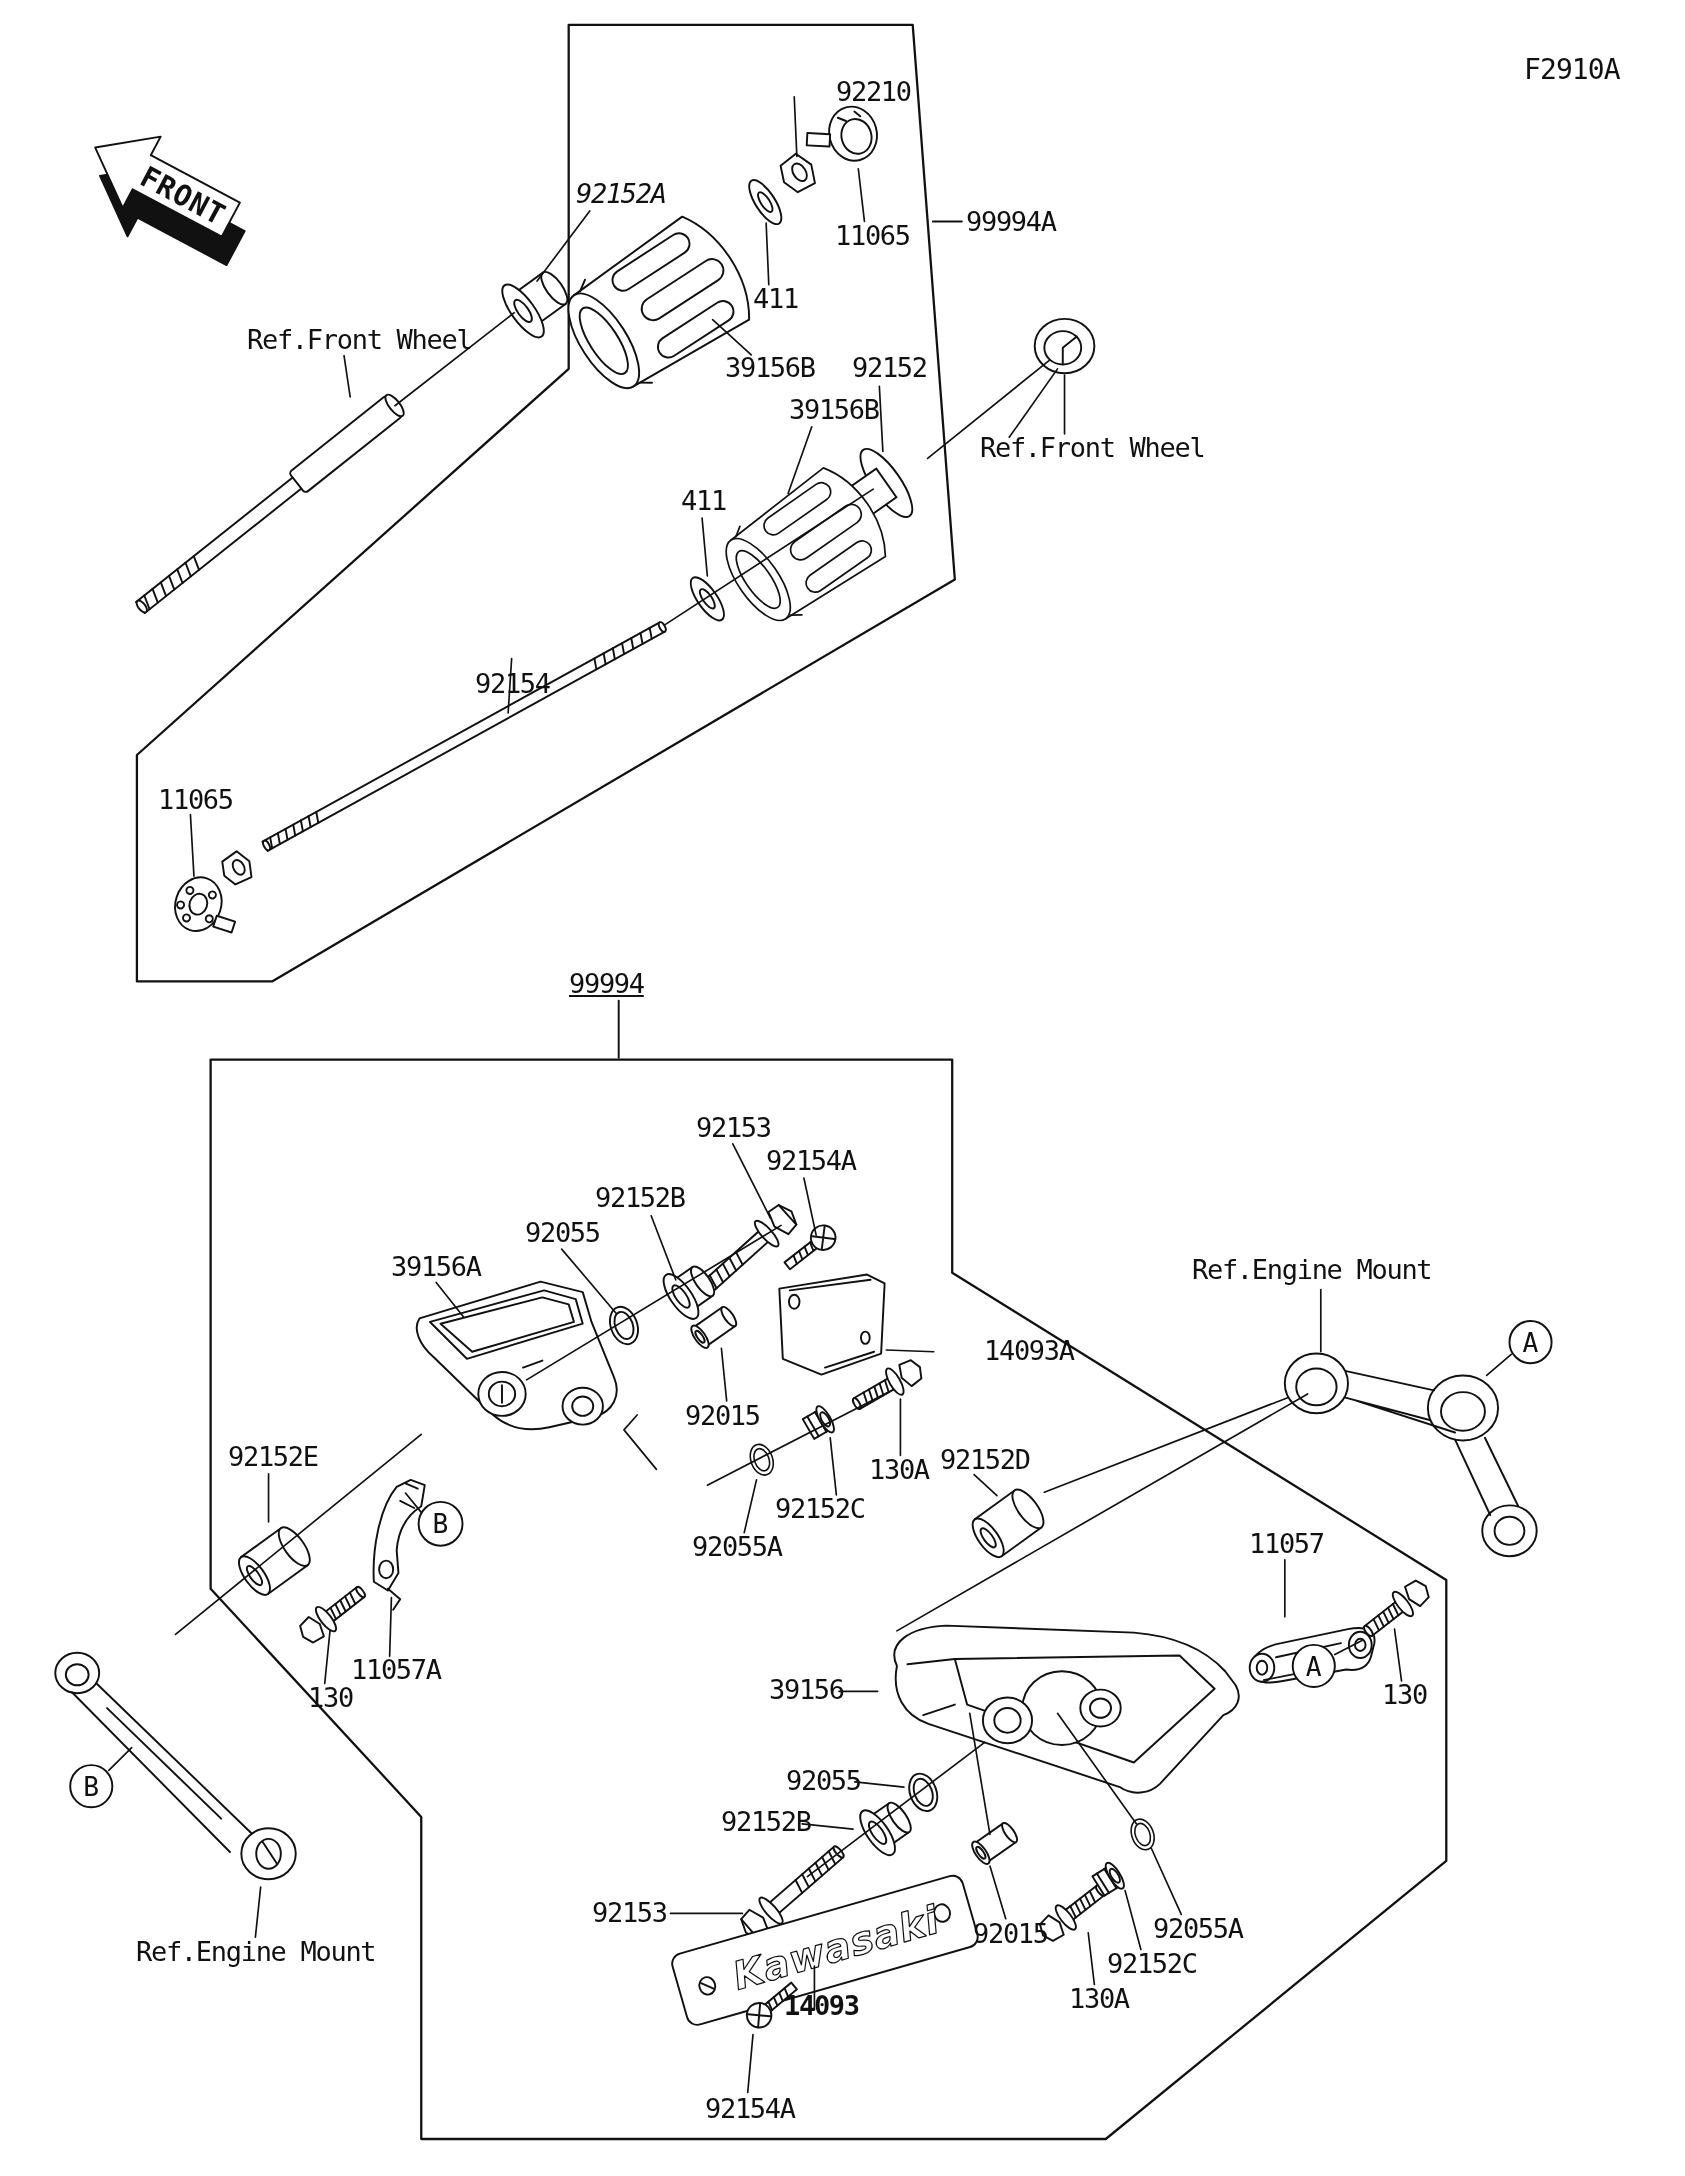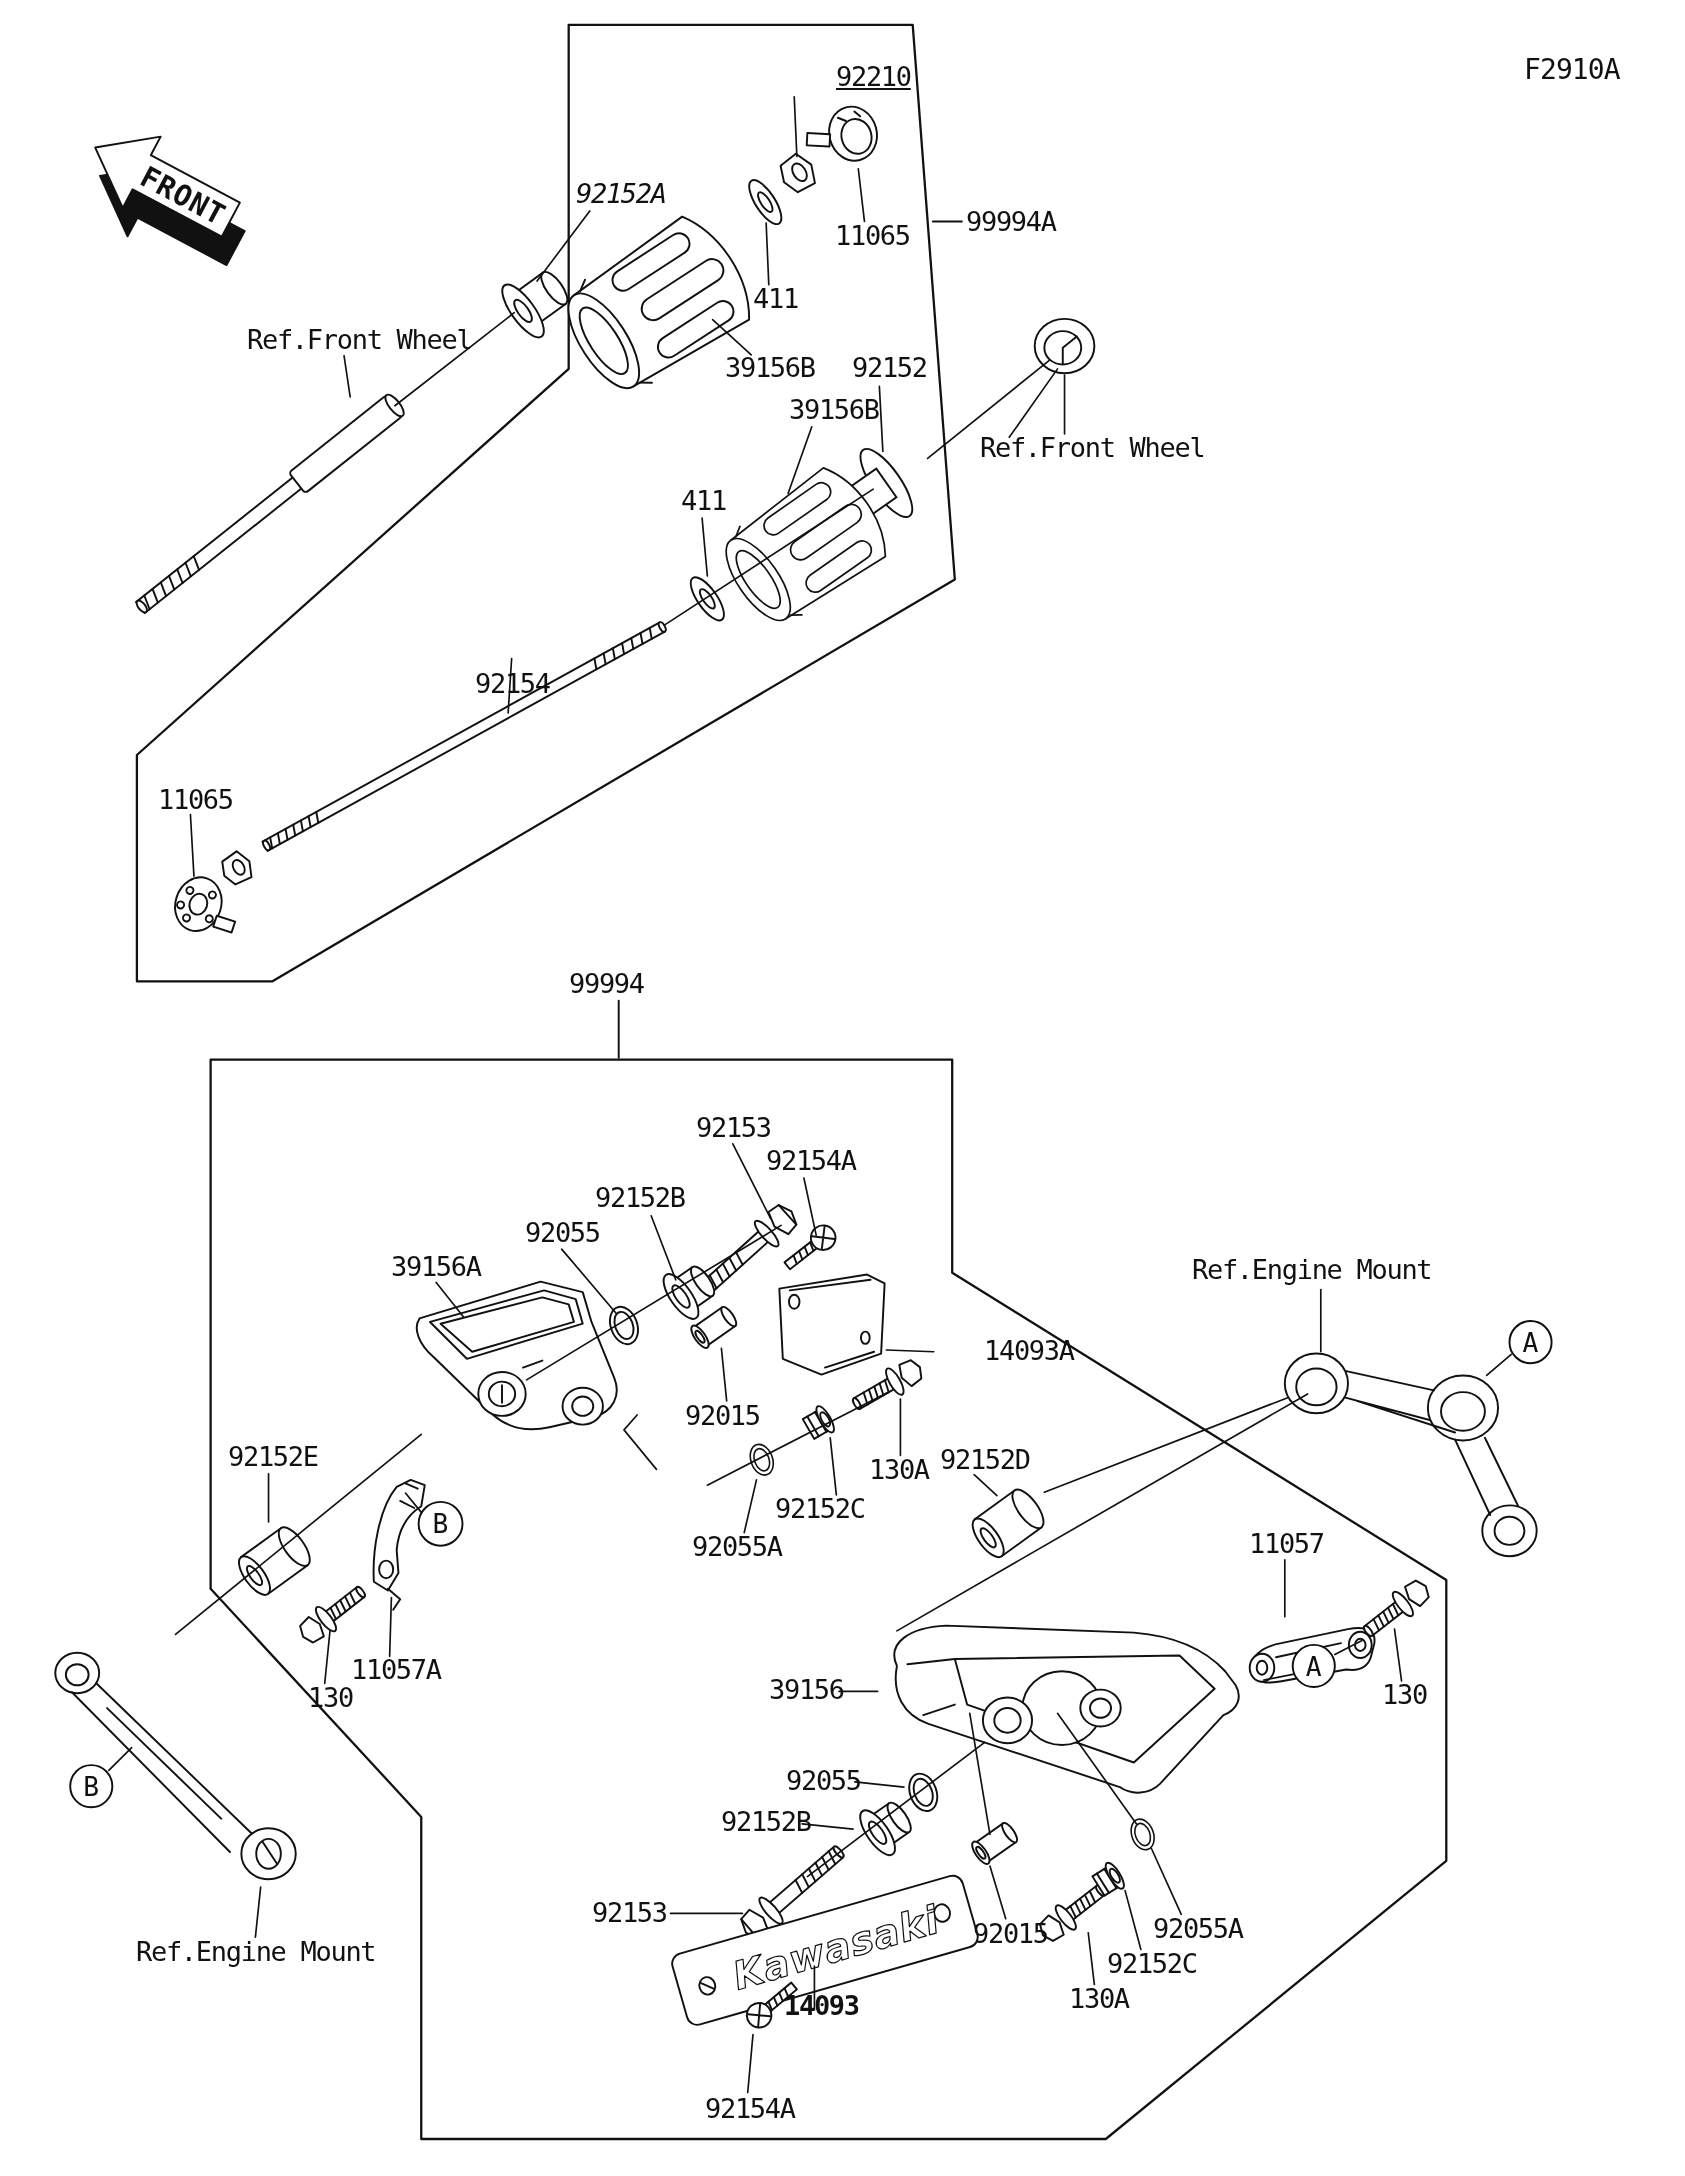--- a/index.html
+++ b/index.html
@@ -366,34 +366,34 @@
     <text x="502" y="1747" font-size="30" text-anchor="middle" fill="#111" stroke="none">B</text>
   </g>
   <g>
     <circle cx="104" cy="2035" r="24" fill="#fff"></circle>
     <text x="104" y="2046" font-size="30" text-anchor="middle" fill="#111" stroke="none">B</text>
   </g>
 </svg>
 
 <div id="figcode">F2910A</div>
 <div id="labels-layer">
-      <div class="lbl" style="left: 836px; top: 64px; text-decoration: underline;">92210</div>
+      <div class="lbl" style="left: 836px; top: 79px;">92210</div>
       <div class="lbl" style="left: 576px; top: 181px; font-style: italic;">92152A</div>
       <div class="lbl" style="left: 835px; top: 223px;">11065</div>
       <div class="lbl" style="left: 966px; top: 209px;">99994A</div>
       <div class="lbl" style="left: 753px; top: 286px;">411</div>
       <div class="lbl" style="left: 725px; top: 355px;">39156B</div>
       <div class="lbl" style="left: 852px; top: 355px;">92152</div>
       <div class="lbl" style="left: 789px; top: 397px;">39156B</div>
       <div class="lbl" style="left: 980px; top: 435px;">Ref.Front Wheel</div>
       <div class="lbl" style="left: 247px; top: 327px;">Ref.Front Wheel</div>
       <div class="lbl" style="left: 681px; top: 488px;">411</div>
       <div class="lbl" style="left: 475px; top: 629px; margin-top: 42px;">92154</div>
       <div class="lbl" style="left: 158px; top: 787px;">11065</div>
-      <div class="lbl" style="left: 569px; top: 971px;">99994</div>
+      <div class="lbl" style="left: 569px; top: 971px; text-decoration: underline;">99994</div>
       <div class="lbl" style="left: 696px; top: 1115px;">92153</div>
       <div class="lbl" style="left: 766px; top: 1148px;">92154A</div>
       <div class="lbl" style="left: 595px; top: 1185px;">92152B</div>
       <div class="lbl" style="left: 525px; top: 1220px;">92055</div>
       <div class="lbl" style="left: 391px; top: 1254px;">39156A</div>
       <div class="lbl" style="left: 1192px; top: 1257px;">Ref.Engine Mount</div>
       <div class="lbl" style="left: 984px; top: 1338px;">14093A</div>
       <div class="lbl" style="left: 685px; top: 1403px;">92015</div>
       <div class="lbl" style="left: 869px; top: 1457px;">130A</div>
       <div class="lbl" style="left: 940px; top: 1447px;">92152D</div>

